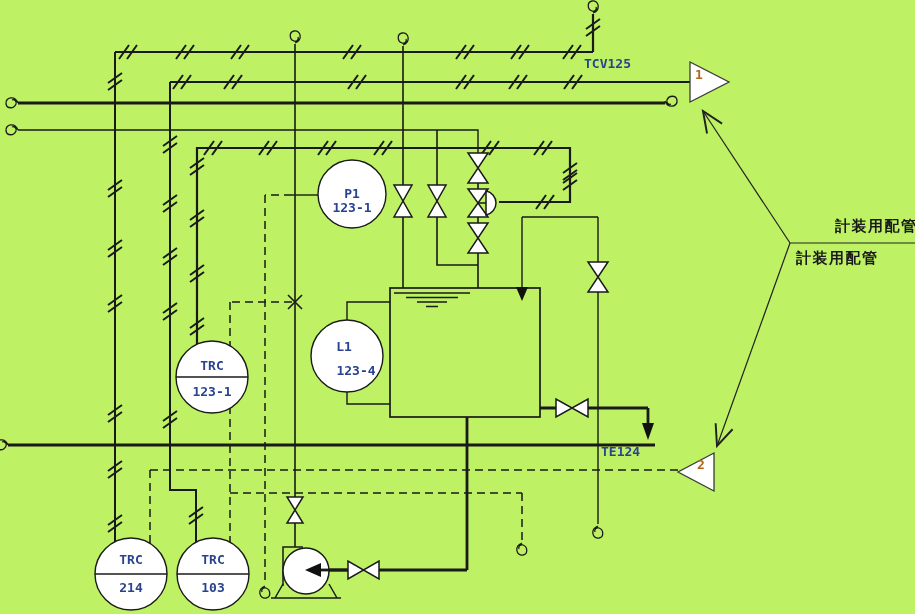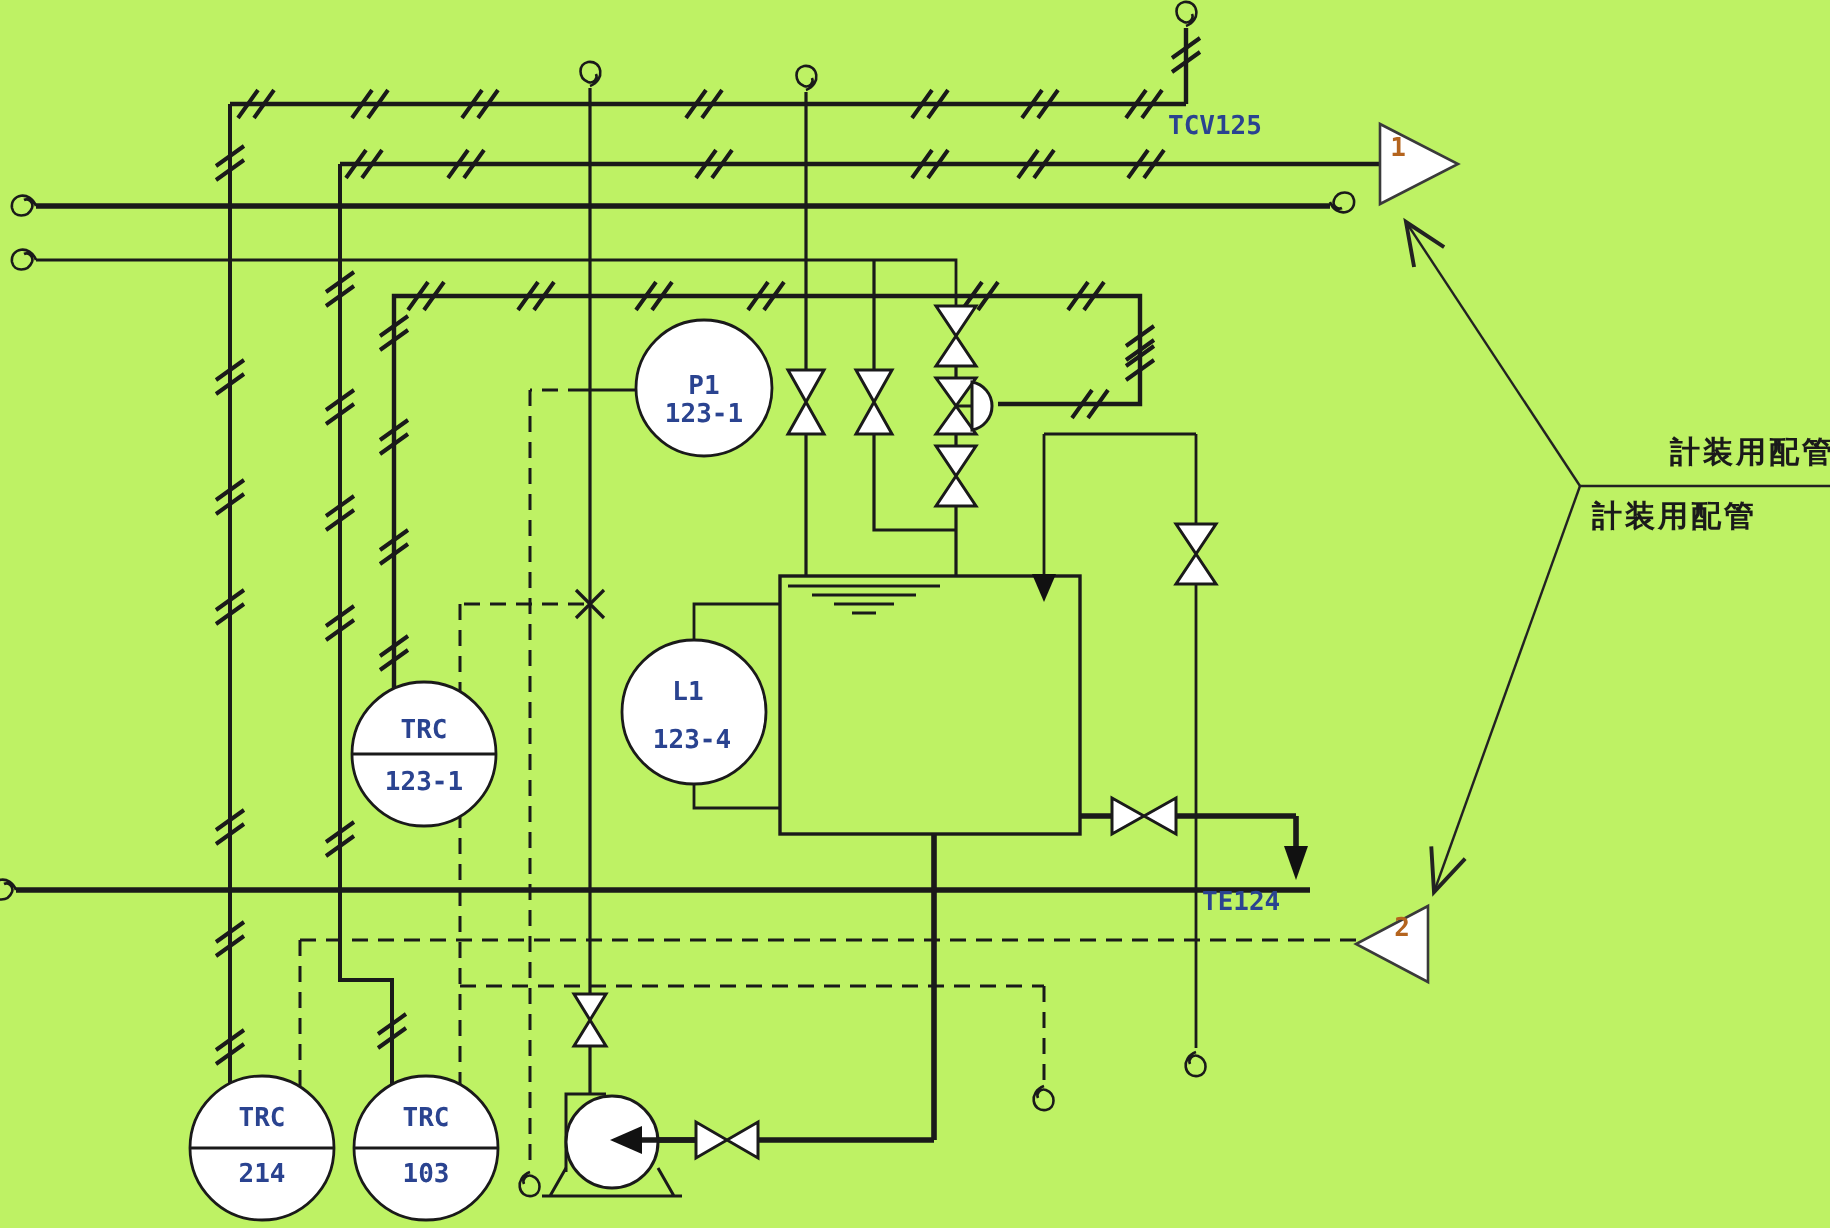--- a/index.html
+++ b/index.html
@@ -186,21 +186,21 @@
   <div class="lbl" style="left:584px;top:57px;">TCV125</div>
   <div class="lbl" style="left:601px;top:445px;">TE124</div>
 
   <div class="lbl connum ctr" style="left:699px;top:68px;">1</div>
   <div class="lbl connum ctr" style="left:701px;top:458px;">2</div>
 
   <div class="lbl ctr" style="left:352px;top:187px;">P1</div>
   <div class="lbl ctr" style="left:352px;top:201px;">123-1</div>
 
   <div class="lbl ctr" style="left:344px;top:340px;">L1</div>
-  <div class="lbl ctr" style="left:346px;top:364px;">123-4</div>
+  <div class="lbl ctr" style="left:356px;top:364px;">123-4</div>
 
   <div class="lbl ctr" style="left:212px;top:359px;">TRC</div>
   <div class="lbl ctr" style="left:212px;top:385px;">123-1</div>
 
   <div class="lbl ctr" style="left:131px;top:553px;">TRC</div>
   <div class="lbl ctr" style="left:131px;top:581px;">214</div>
 
   <div class="lbl ctr" style="left:213px;top:553px;">TRC</div>
   <div class="lbl ctr" style="left:213px;top:581px;">103</div>
 

